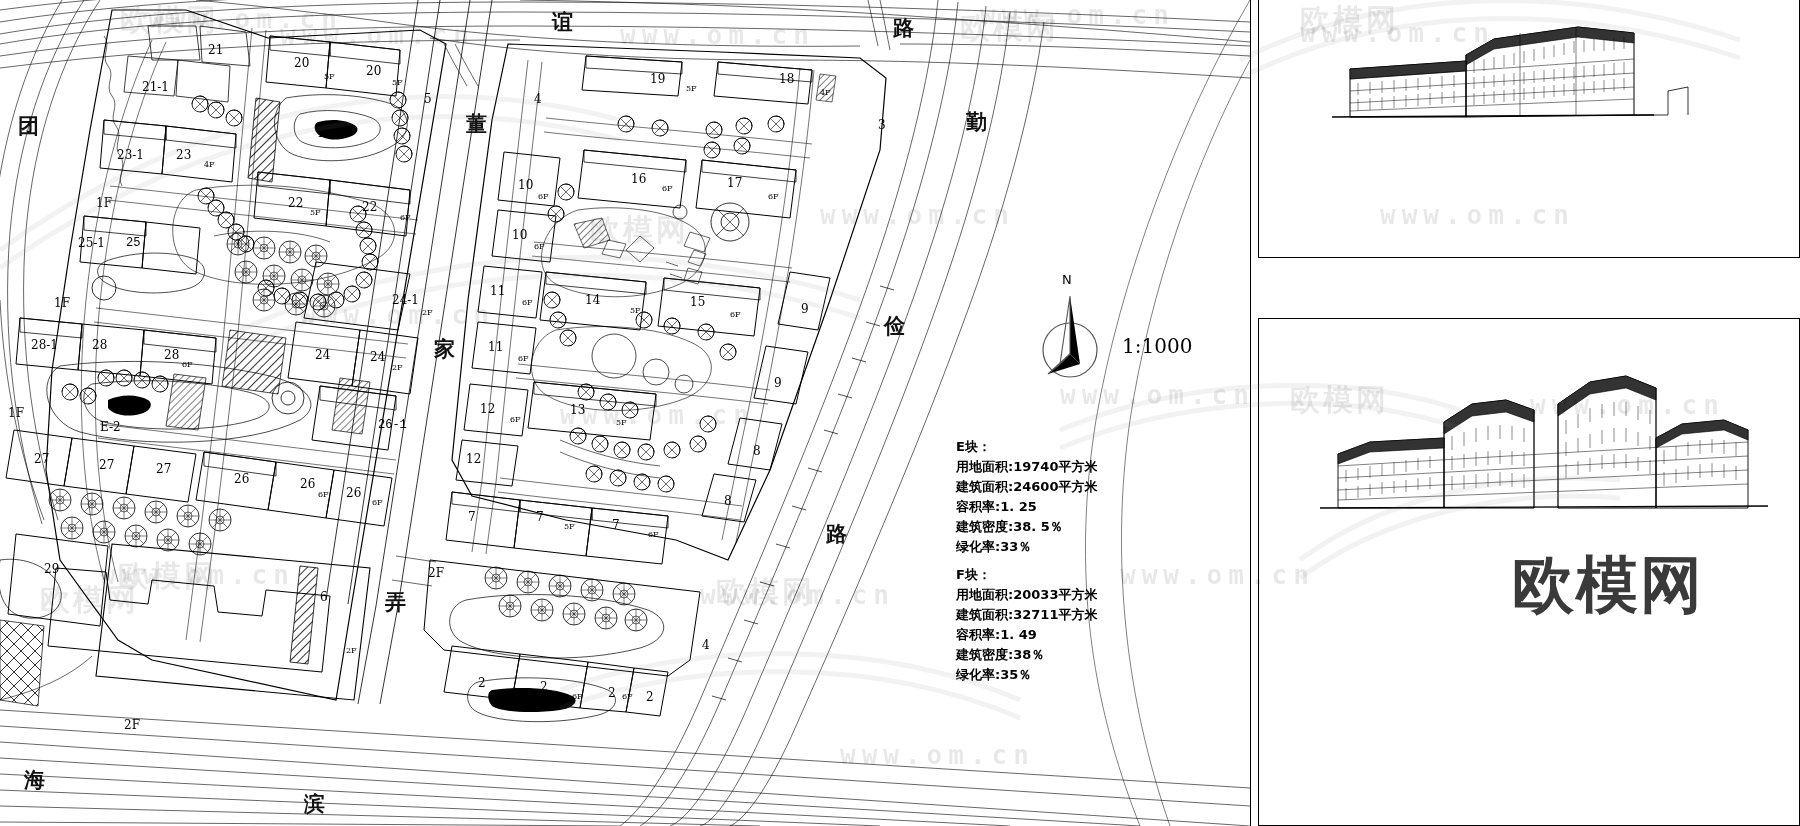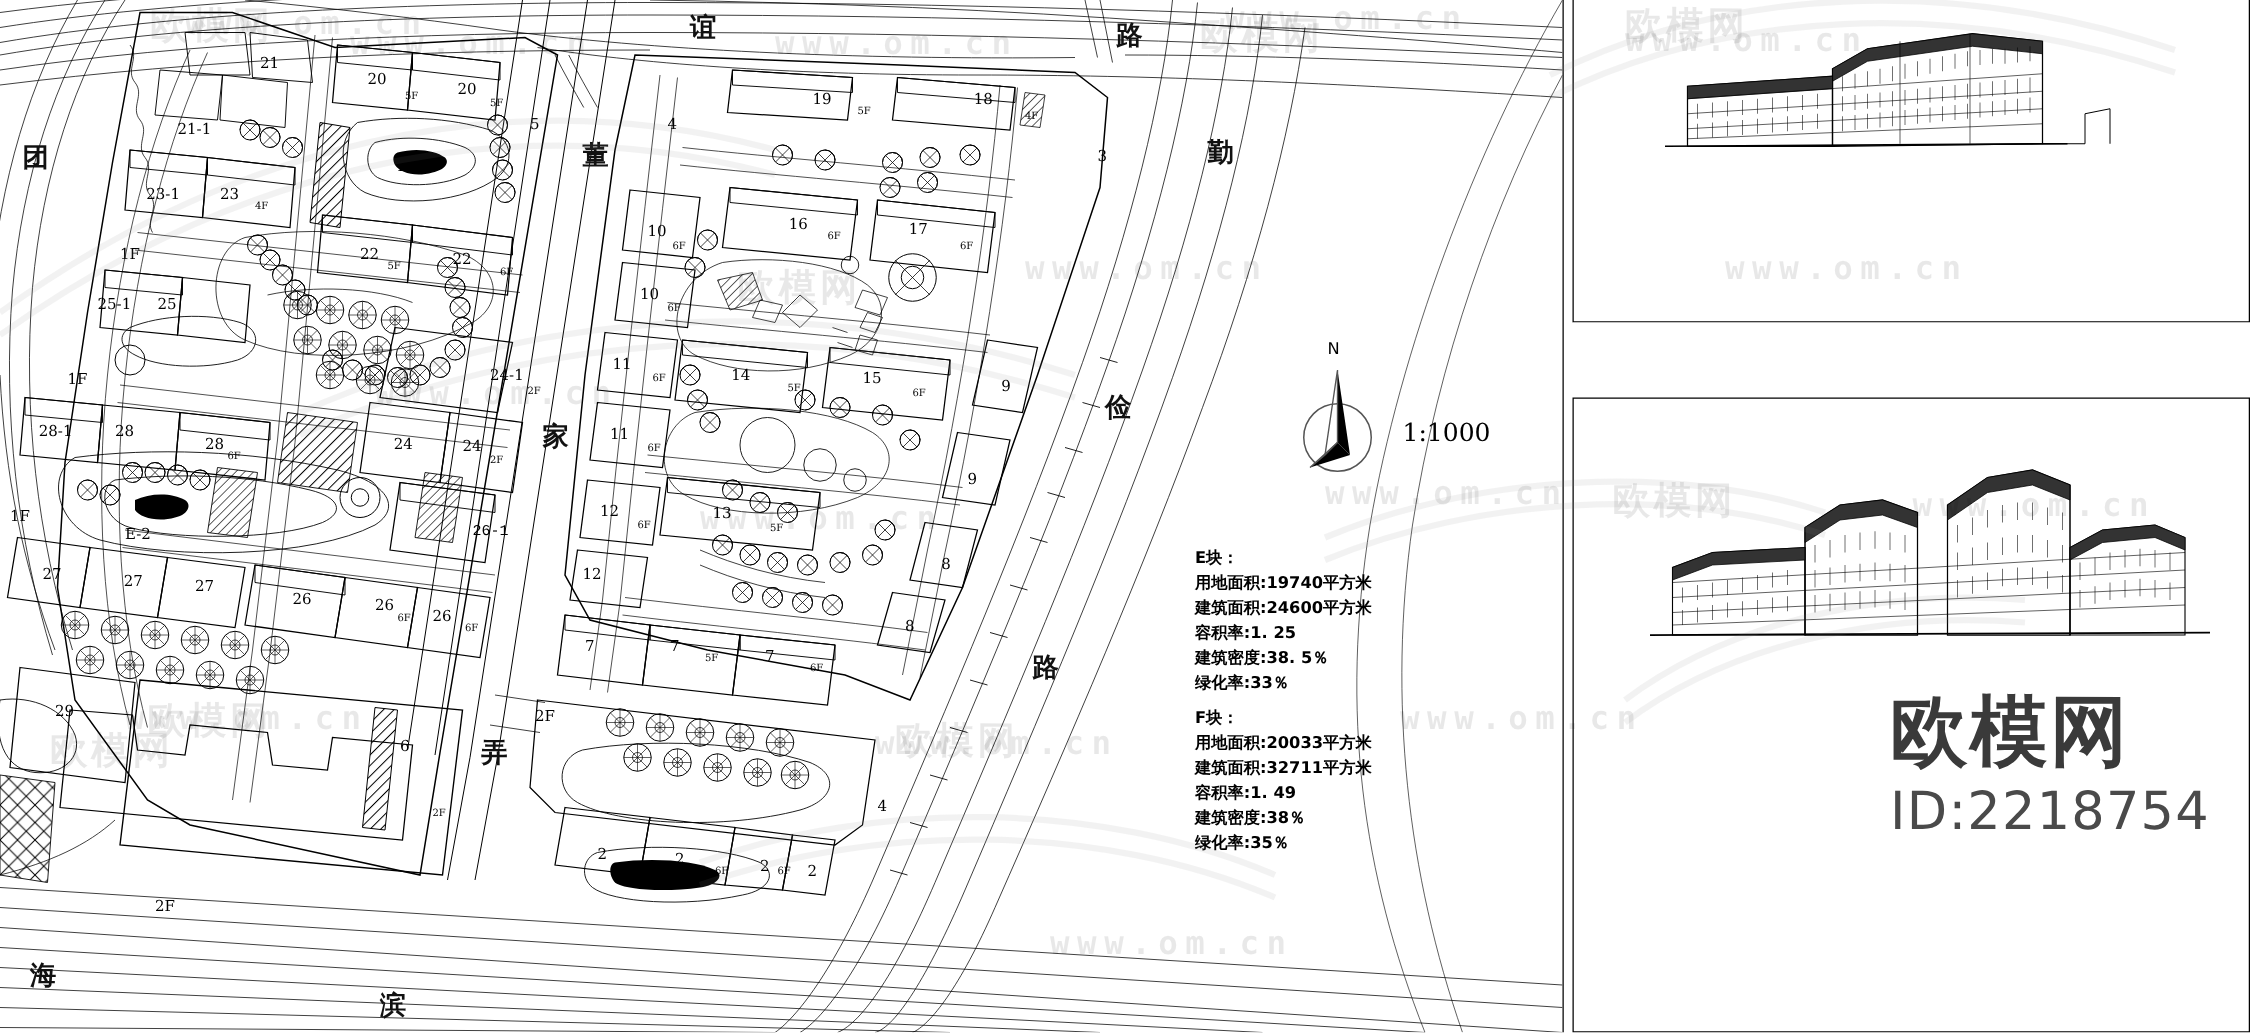--- a/index.html
+++ b/index.html
@@ -466,21 +466,21 @@
         <div class="rdlabel" style="left: 385px; top: 588px;">弄</div>
         <div class="rdlabel" style="left: 966px; top: 108px;">勤</div>
         <div class="rdlabel" style="left: 884px; top: 312px;">俭</div>
         <div class="rdlabel" style="left: 826px; top: 520px;">路</div>
         <div class="rdlabel" style="left: 24px; top: 766px;">海</div>
         <div class="rdlabel" style="left: 304px; top: 790px;">滨</div>
       </div>
 
   <div id="lot-host">
         <div class="lotnum" style="left: 208px; top: 43px;">21</div>
-        <div class="lotnum" style="left: 142px; top: 96px; text-align: center;">21-1</div>
+        <div class="lotnum" style="left: 142px; top: 80px; text-align: center;">21-1</div>
         <div class="lotnum" style="left: 294px; top: 56px;">20</div>
         <div class="flrnum" style="left: 324px; top: 72px;">5F</div>
         <div class="lotnum" style="left: 366px; top: 64px;">20</div>
         <div class="flrnum" style="left: 392px; top: 78px;">5F</div>
         <div class="lotnum" style="left: 424px; top: 92px;">5</div>
         <div class="lotnum" style="left: 534px; top: 92px;">4</div>
         <div class="lotnum" style="left: 650px; top: 72px;">19</div>
         <div class="flrnum" style="left: 686px; top: 84px;">5F</div>
         <div class="lotnum" style="left: 779px; top: 72px;">18</div>
         <div class="flrnum" style="left: 820px; top: 88px;">4F</div>
@@ -495,21 +495,21 @@
         <div class="flrnum" style="left: 768px; top: 192px;">6F</div>
         <div class="lotnum" style="left: 518px; top: 178px;">10</div>
         <div class="flrnum" style="left: 538px; top: 192px;">6F</div>
         <div class="lotnum" style="left: 288px; top: 196px;">22</div>
         <div class="flrnum" style="left: 310px; top: 208px;">5F</div>
         <div class="lotnum" style="left: 362px; top: 200px;">22</div>
         <div class="flrnum" style="left: 400px; top: 213px;">6F</div>
         <div class="lotnum" style="left: 96px; top: 196px;">1F</div>
         <div class="lotnum" style="left: 512px; top: 228px;">10</div>
         <div class="flrnum" style="left: 534px; top: 242px;">6F</div>
-        <div class="lotnum" style="left: 126px; top: 236px;">25</div>
+        <div class="lotnum" style="left: 126px; top: 236px; font-family: Liberation Mono, monospace;">25</div>
         <div class="lotnum" style="left: 78px; top: 236px;">25-1</div>
         <div class="lotnum" style="left: 392px; top: 293px;">24-1</div>
         <div class="flrnum" style="left: 422px; top: 308px;">2F</div>
         <div class="lotnum" style="left: 490px; top: 284px;">11</div>
         <div class="flrnum" style="left: 522px; top: 298px;">6F</div>
         <div class="lotnum" style="left: 585px; top: 293px;">14</div>
         <div class="flrnum" style="left: 630px; top: 306px;">5F</div>
         <div class="lotnum" style="left: 690px; top: 295px;">15</div>
         <div class="flrnum" style="left: 730px; top: 310px;">6F</div>
         <div class="lotnum" style="left: 801px; top: 302px;">9</div>
@@ -744,16 +744,15 @@
           <path d="M1300,560 C1380,500 1500,470 1620,480"></path>
           <path d="M1300,578 C1380,518 1500,488 1620,498"></path>
           <path d="M560,690 C700,640 880,640 1020,700"></path>
           <path d="M560,708 C700,658 880,658 1020,718"></path>
         </g>
       </svg>
     </div>
 
 <div class="idblock" style="left:1512px;top:554px;">
   <div class="brand">欧模网</div>
-  <div class="idtxt" style="margin-top:12px;">ID:2218754</div>
 </div>
 
 </div>
 
 </body></html>

